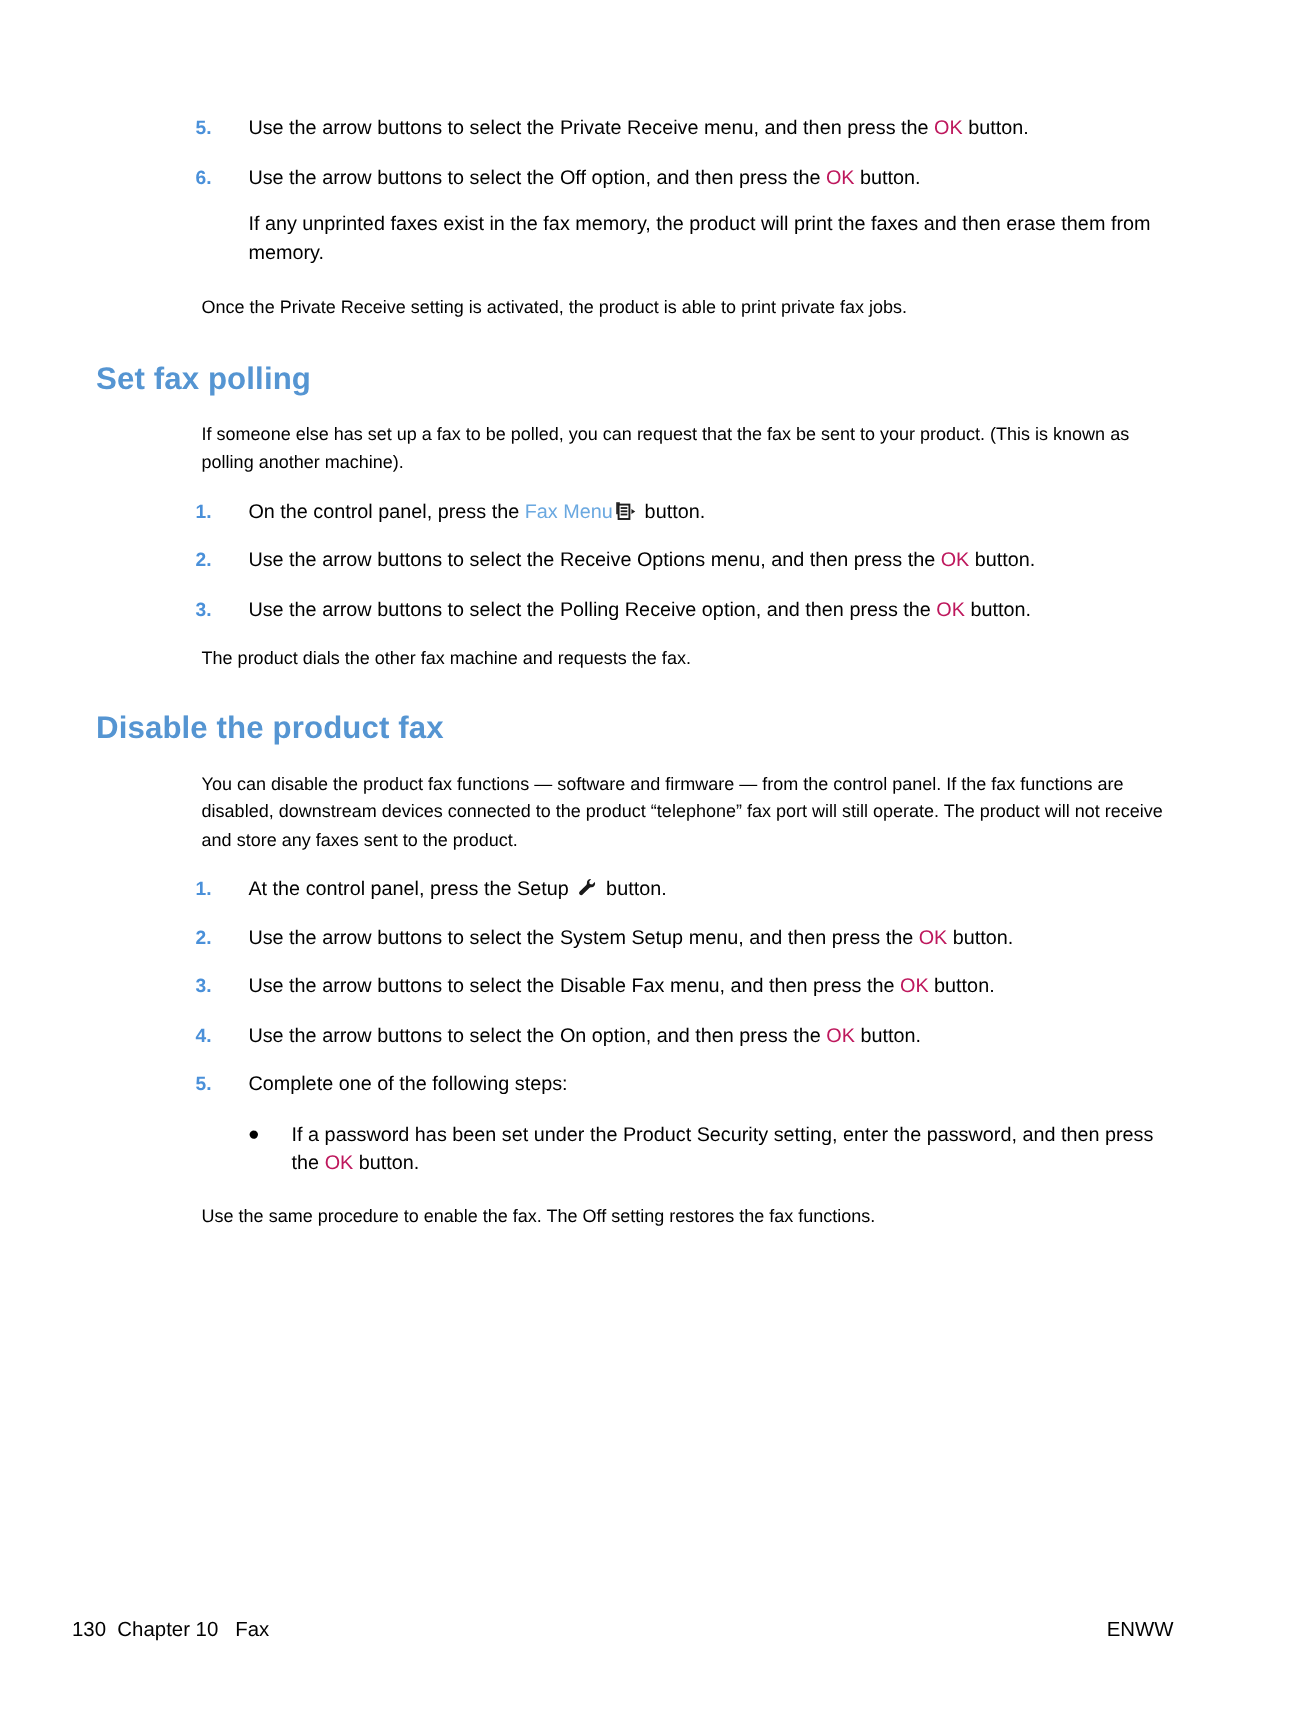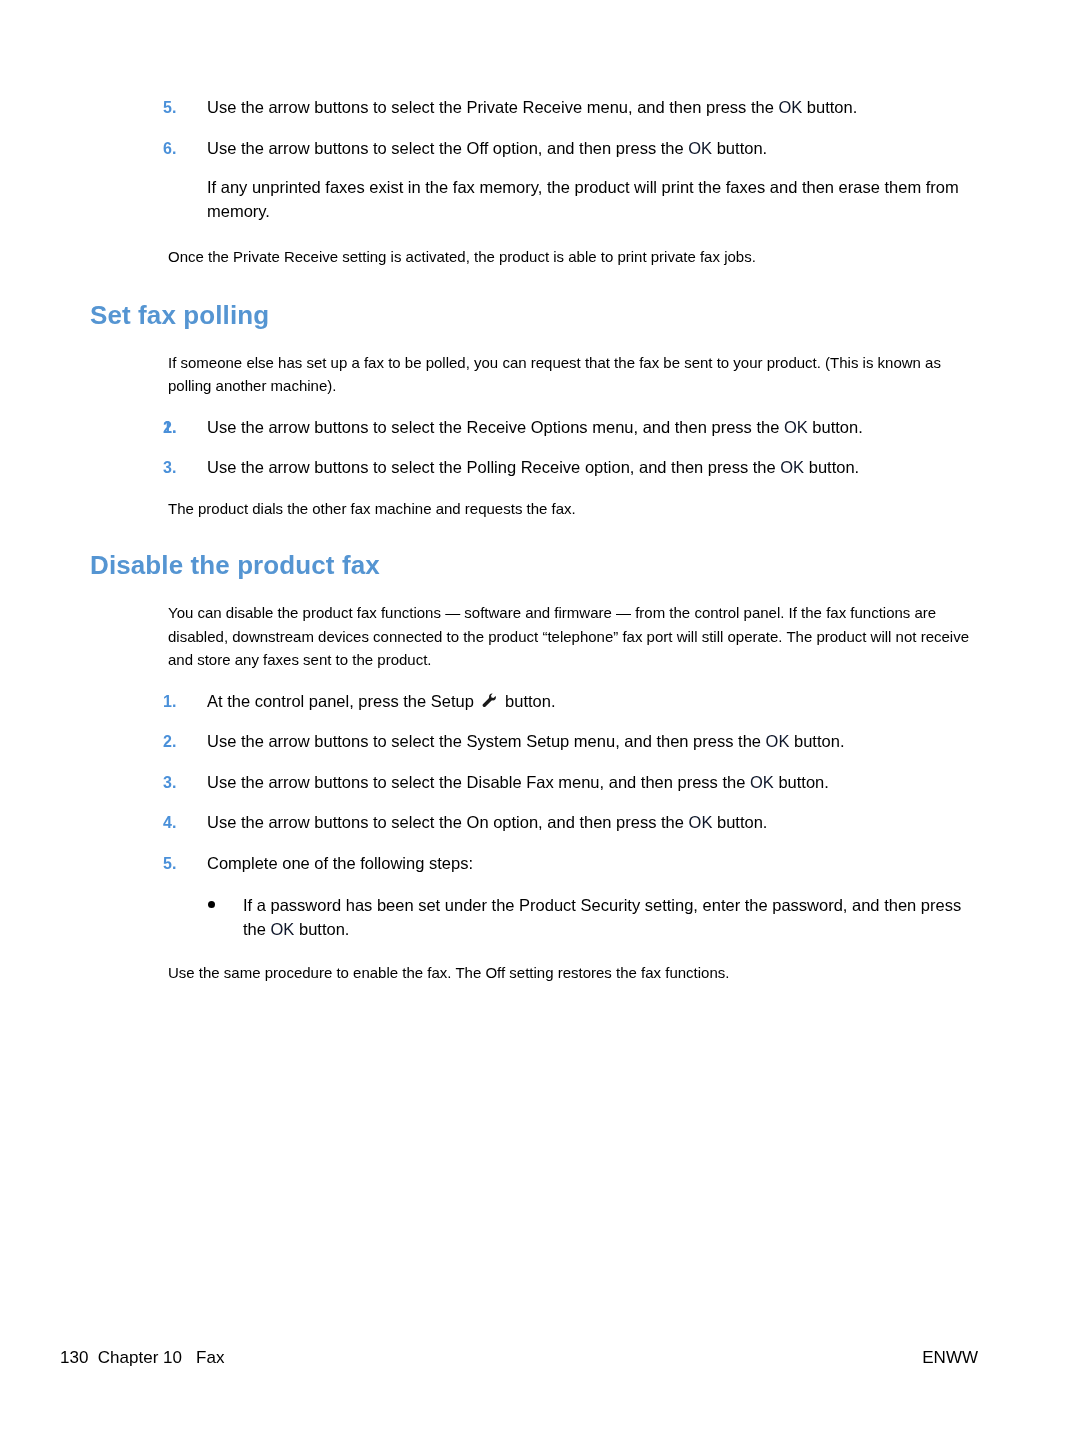--- a/index.html
+++ b/index.html
@@ -30,21 +30,21 @@
     top: 96px;
     width: 906px;
   }
 
   
   .h2 {
     color: #5595d2;
     font-size: 26px;
     font-weight: bold;
     line-height: 1.2;
-    margin: 10px;
+    margin: 0;
     padding: 0;
     letter-spacing: 0.1px;
   }
   .h2-set-fax-polling { margin-top: 31px; margin-bottom: 20px; }
   .h2-disable-fax     { margin-top: 30px; margin-bottom: 20px; }
 
   
   .para {
     font-size: 15px;
     line-height: 23.5px;
@@ -102,21 +102,21 @@
     left: 128px;
     top: 7px;
     width: 7px;
     height: 7px;
     border-radius: 50%;
     background: #000000;
   }
 
   
   .b    { font-weight: normal; }
-  .ok   { color: #0f172a; }
+  .ok   { color: #be185d; }
   .menu { color: #6aa8e0; }
 
   
   .icon-inline {
     display: inline-block;
     vertical-align: -2px;
     position: relative;
   }
   .icon-faxmenu { width: 17px; height: 16px; margin: 0 3px 0 2px; }
   .icon-wrench  { width: 17px; height: 16px; margin: 0 3px 0 2px; }
@@ -162,20 +162,28 @@
 
     <p class="para body-indent" style="margin-top:22px;"><span>Once the </span><span class="b">Private Receive</span><span> setting is activated, the product is able to print private fax jobs.</span></p>
 
     <h2 class="h2 h2-set-fax-polling">Set fax polling</h2>
 
     <p class="para body-indent">If someone else has set up a fax to be polled, you can request that the fax be sent to your product. (This is known as polling another machine).</p>
 
     <ol class="steps" style="margin-top:18px;">
       <li class="step">
         <span class="step-num">1.</span>
+        <span><span>On the control panel, press the </span><span class="menu">Fax Menu</span><span class="icon-inline icon-faxmenu"><svg width="17" height="16" viewBox="0 0 17 16" xmlns="http://www.w3.org/2000/svg">
+                <rect x="0.5" y="0.5" width="3" height="10" fill="#2b2b2b"></rect>
+                <rect x="2.5" y="2.5" width="9" height="12" fill="#ffffff" stroke="#1c1c1c" stroke-width="1.6"></rect>
+                <rect x="4.2" y="4.6" width="5.6" height="1.5" fill="#1c1c1c"></rect>
+                <rect x="4.2" y="7.3" width="5.6" height="1.5" fill="#1c1c1c"></rect>
+                <rect x="4.2" y="10" width="5.6" height="1.5" fill="#1c1c1c"></rect>
+                <path d="M13.2 6.2 L16.4 8.3 L13.2 10.4 Z" fill="#1c1c1c"></path>
+              </svg></span><span> button.</span></span>
       </li>
       <li class="step">
         <span class="step-num">2.</span>
         <span><span>Use the arrow buttons to select the </span><span class="b">Receive Options</span><span> menu, and then press the </span><span class="ok">OK</span><span> button.</span></span>
       </li>
       <li class="step">
         <span class="step-num">3.</span>
         <span><span>Use the arrow buttons to select the </span><span class="b">Polling Receive</span><span> option, and then press the </span><span class="ok">OK</span><span> button.</span></span>
       </li>
     </ol>

